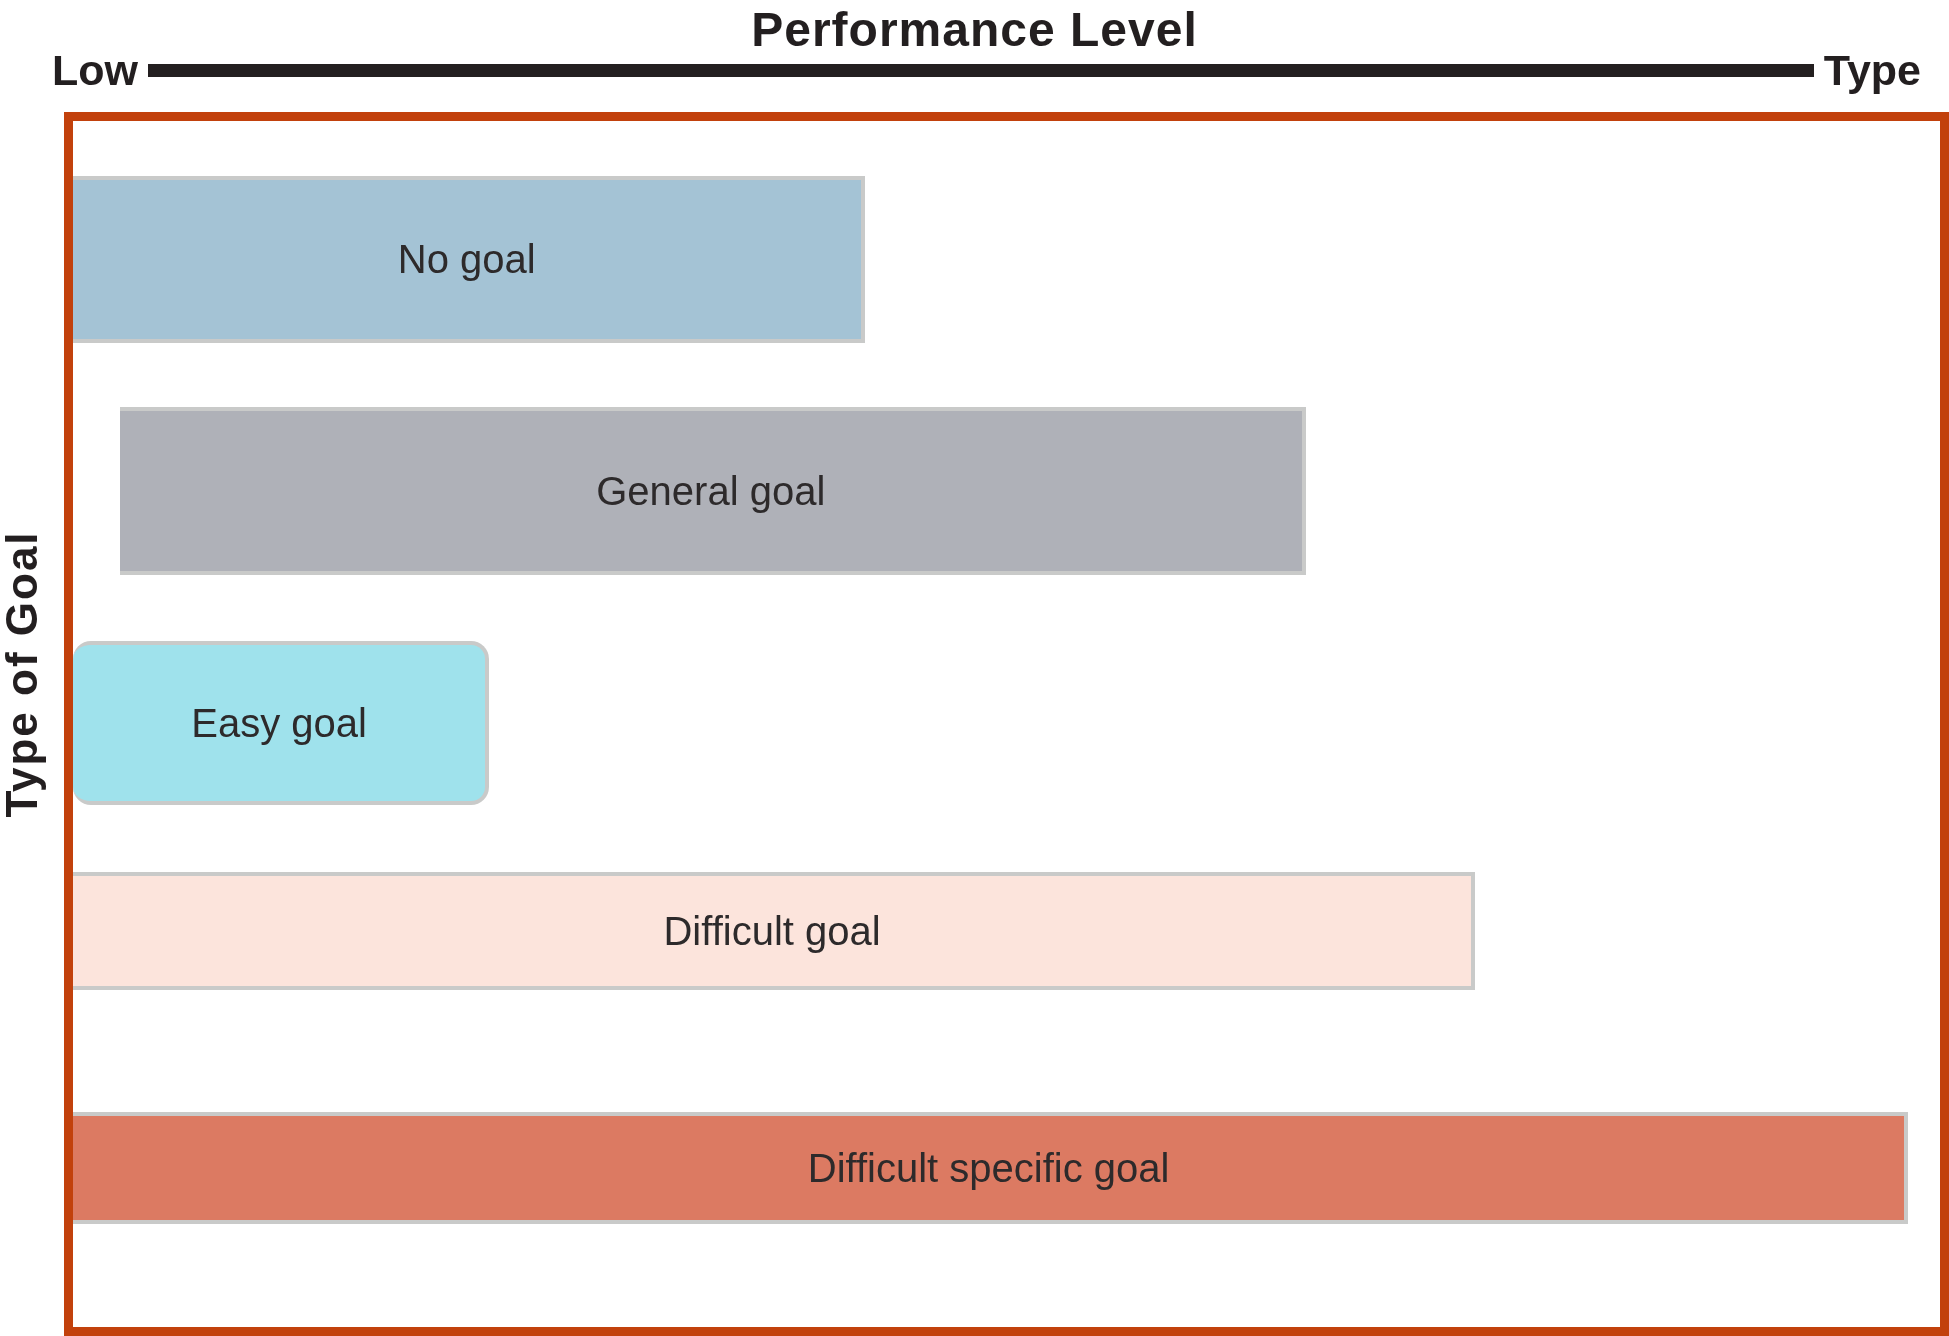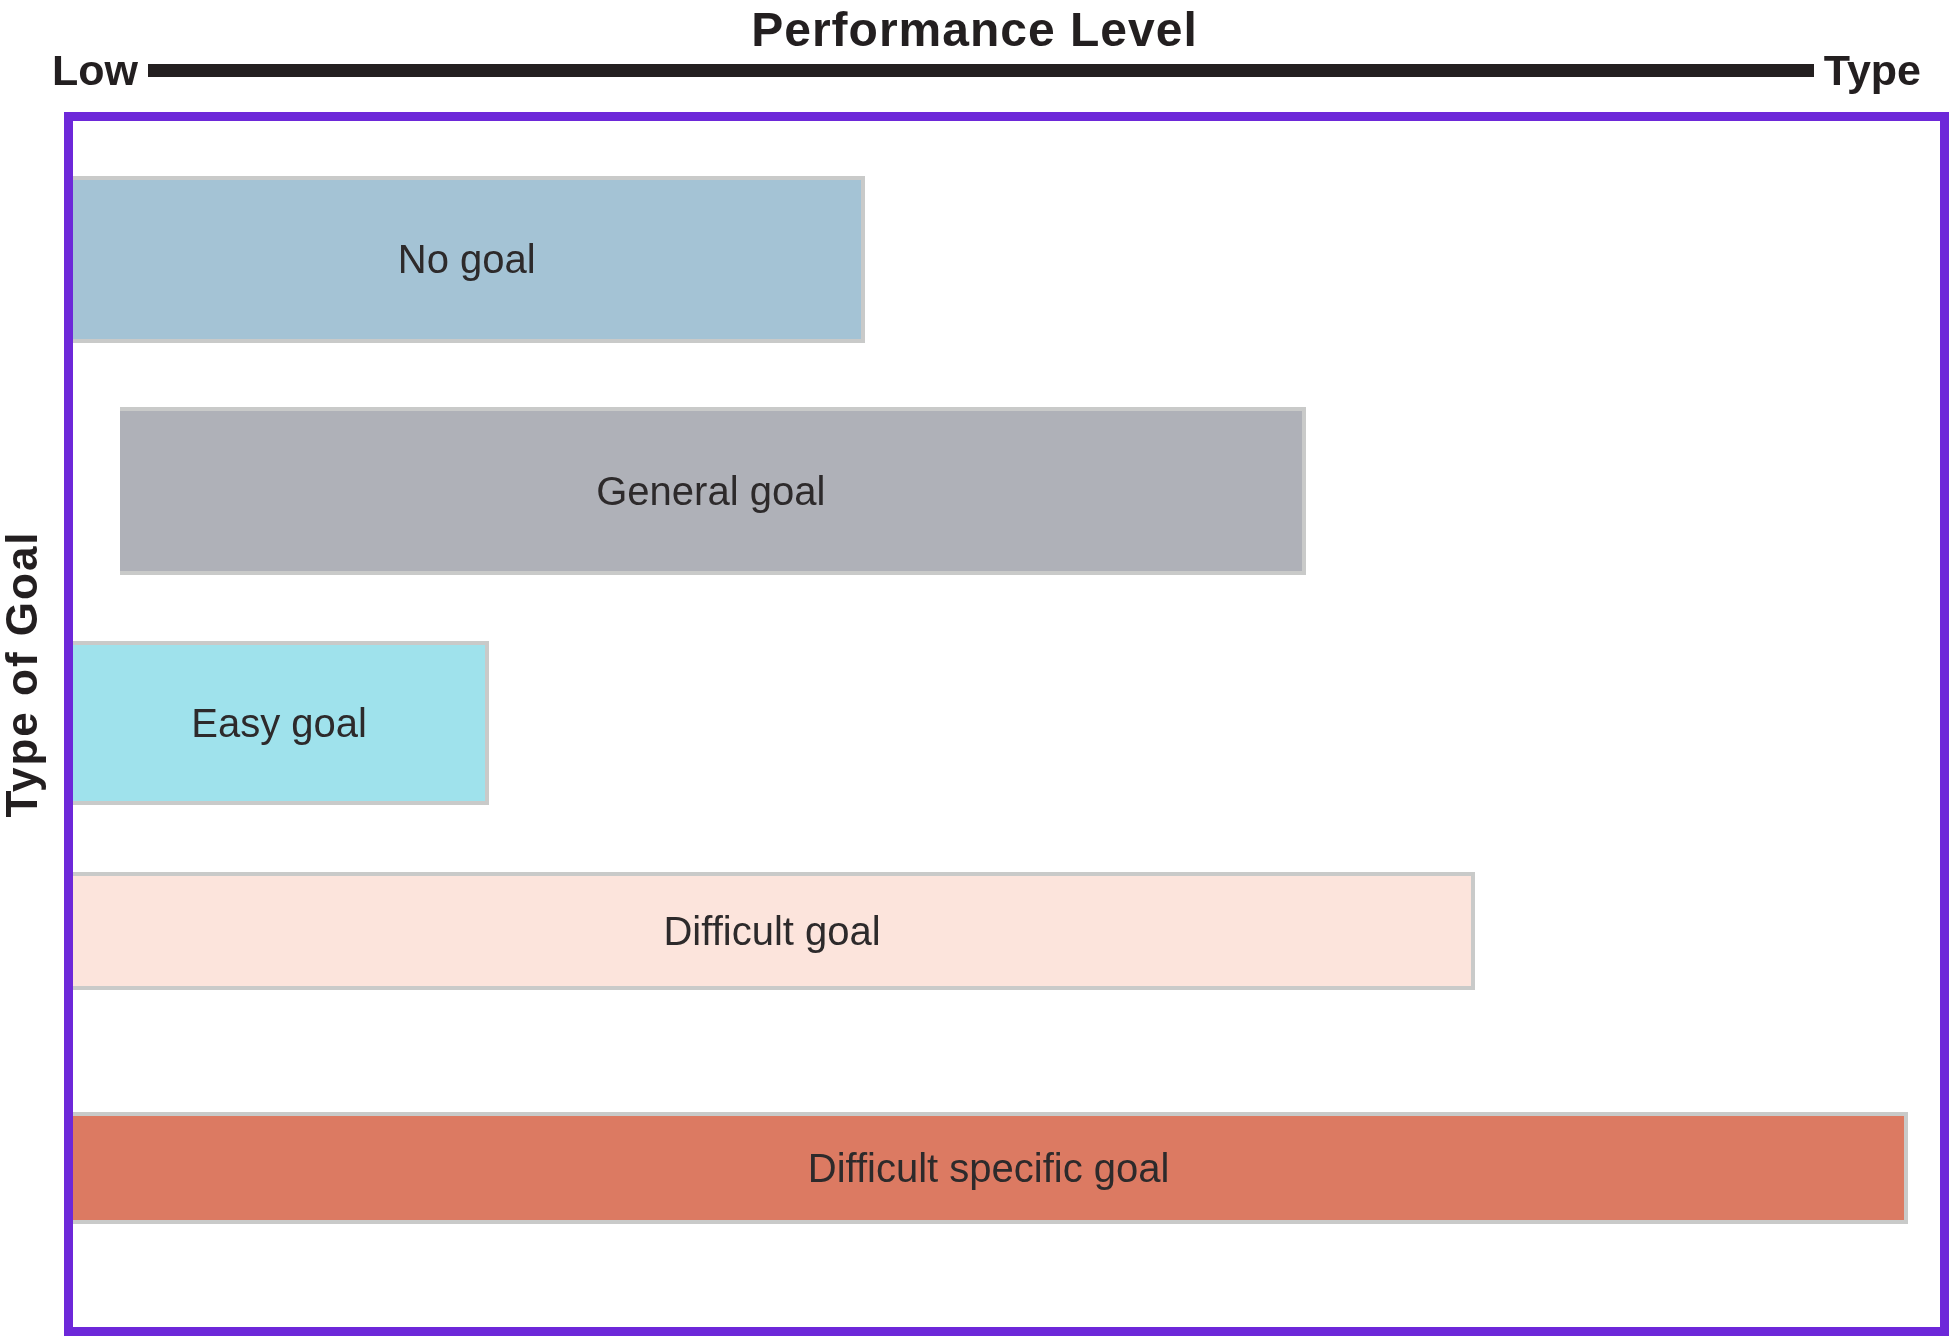--- a/index.html
+++ b/index.html
@@ -62,21 +62,21 @@
     letter-spacing: 2px;
     color: #231f20;
   }
 
   .chart-box {
     position: absolute;
     left: 64px;
     top: 112px;
     width: 1885px;
     height: 1224px;
-    border: 9px solid #6d28d9;
+    border: 9px solid #c2410c;
     background: #ffffff;
   }
 
   .bar {
     position: absolute;
     left: 0;
     display: flex;
     align-items: center;
     justify-content: center;
     border: 4px solid #c9cac9;
@@ -113,21 +113,21 @@
   <div class="chart-box">
 
     <div class="bar bar-0" style="width: 42.4%; background: rgb(164, 195, 213);">
       <span class="bar-label">No goal</span>
     </div>
 
     <div class="bar bar-1" style="width: 63.5%; background: rgb(175, 177, 184);">
       <span class="bar-label">General goal</span>
     </div>
 
-    <div class="bar bar-2" style="width: 22.3%; background: rgb(159, 226, 236);">
+    <div class="bar bar-2" style="width: 22.3%; background: rgb(159, 226, 236); border-radius: 18px;">
       <span class="bar-label">Easy goal</span>
     </div>
 
     <div class="bar bar-3" style="width: 75.1%; background: rgb(252, 228, 220);">
       <span class="bar-label">Difficult goal</span>
     </div>
 
     <div class="bar bar-4" style="width: 98.3%; background: rgb(220, 122, 98);">
       <span class="bar-label">Difficult specific goal</span>
     </div>

